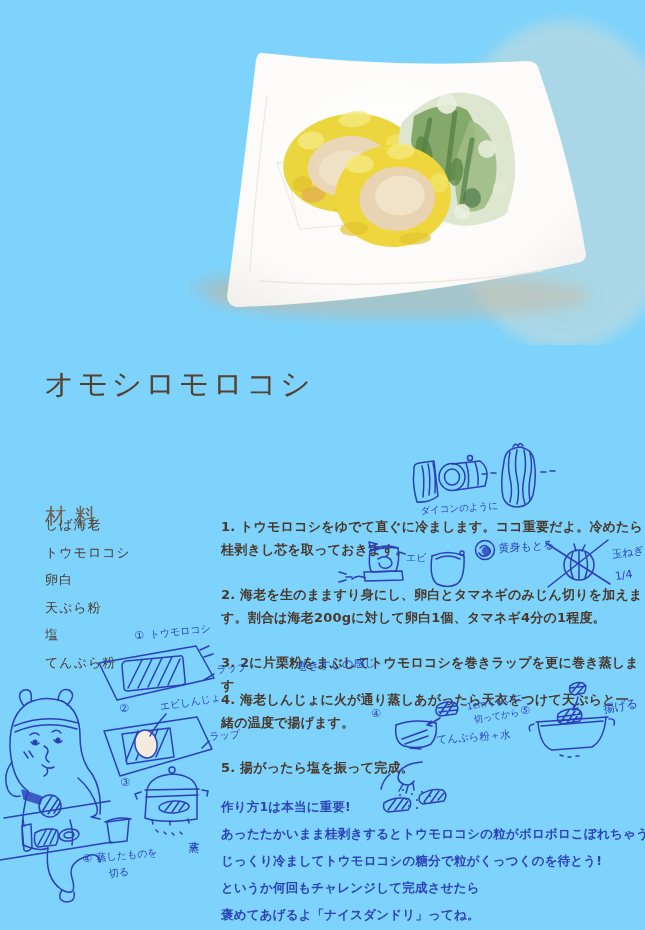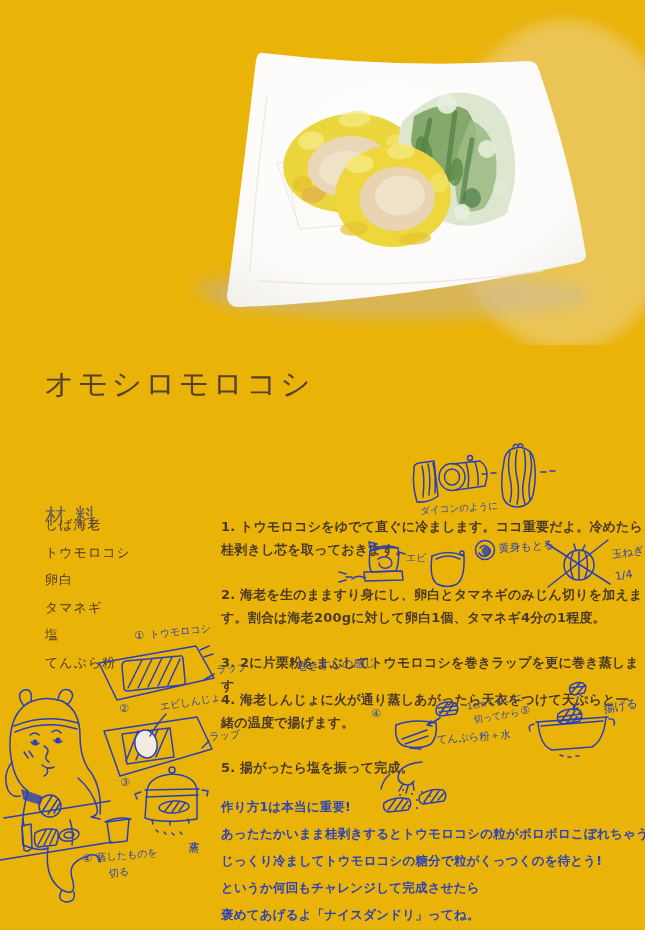--- a/index.html
+++ b/index.html
@@ -1,18 +1,18 @@
 <!DOCTYPE html>
 <html><head>
 <meta charset="utf-8">
 <style>
   html,body { margin:0; padding:0; background:#f3ebe0; }
   .page {
     position:relative; width:645px; height:930px; overflow:hidden;
-    background:#eab308;
+    background:#7dd3fc;
     font-family:"DejaVu Sans","Liberation Sans",sans-serif;
   }
   svg { display:block; }
   .photo-svg { position:absolute; left:0; top:0; }
   .sketch-svg { position:absolute; left:0; top:0; pointer-events:none; }
   .title {
     position:absolute; left:44px; top:344px;
     font-family:"DejaVu Serif","Liberation Serif",serif;
     font-size:30px; font-weight:500; letter-spacing:3px;
     color:#55412d; white-space:nowrap;
@@ -121,21 +121,21 @@
 
   <div class="intro">
   </div>
 
   <div class="sec-head" style="left:45px; top:477px;">材料</div>
 
   <div class="ing-list">
     <div class="ing-item">しば海老</div>
     <div class="ing-item">トウモロコシ</div>
     <div class="ing-item">卵白</div>
-    <div class="ing-item">タマネギ</div>
+    <div class="ing-item">天ぷら粉</div>
     <div class="ing-item">塩</div>
     <div class="ing-item">てんぷら粉</div>
   </div>
 
 
   <div class="step" style="top:516px;">1. トウモロコシをゆでて直ぐに冷まします。ココ重要だよ。冷めたら桂剥きし芯を取っておきます。</div>
   <div class="step" style="top:584px;">2. 海老を生のまますり身にし、卵白とタマネギのみじん切りを加えます。割合は海老200gに対して卵白1個、タマネギ4分の1程度。</div>
   <div class="step" style="top:652px;">3. 2に片栗粉をまぶしてトウモロコシを巻きラップを更に巻き蒸します</div>
   <div class="step" style="top:689px; width:420px;">4. 海老しんじょに火が通り蒸しあがったら天衣をつけて天ぷらと一緒の温度で揚げます。</div>
   <div class="step" style="top:757px;">5. 揚がったら塩を振って完成。</div>

